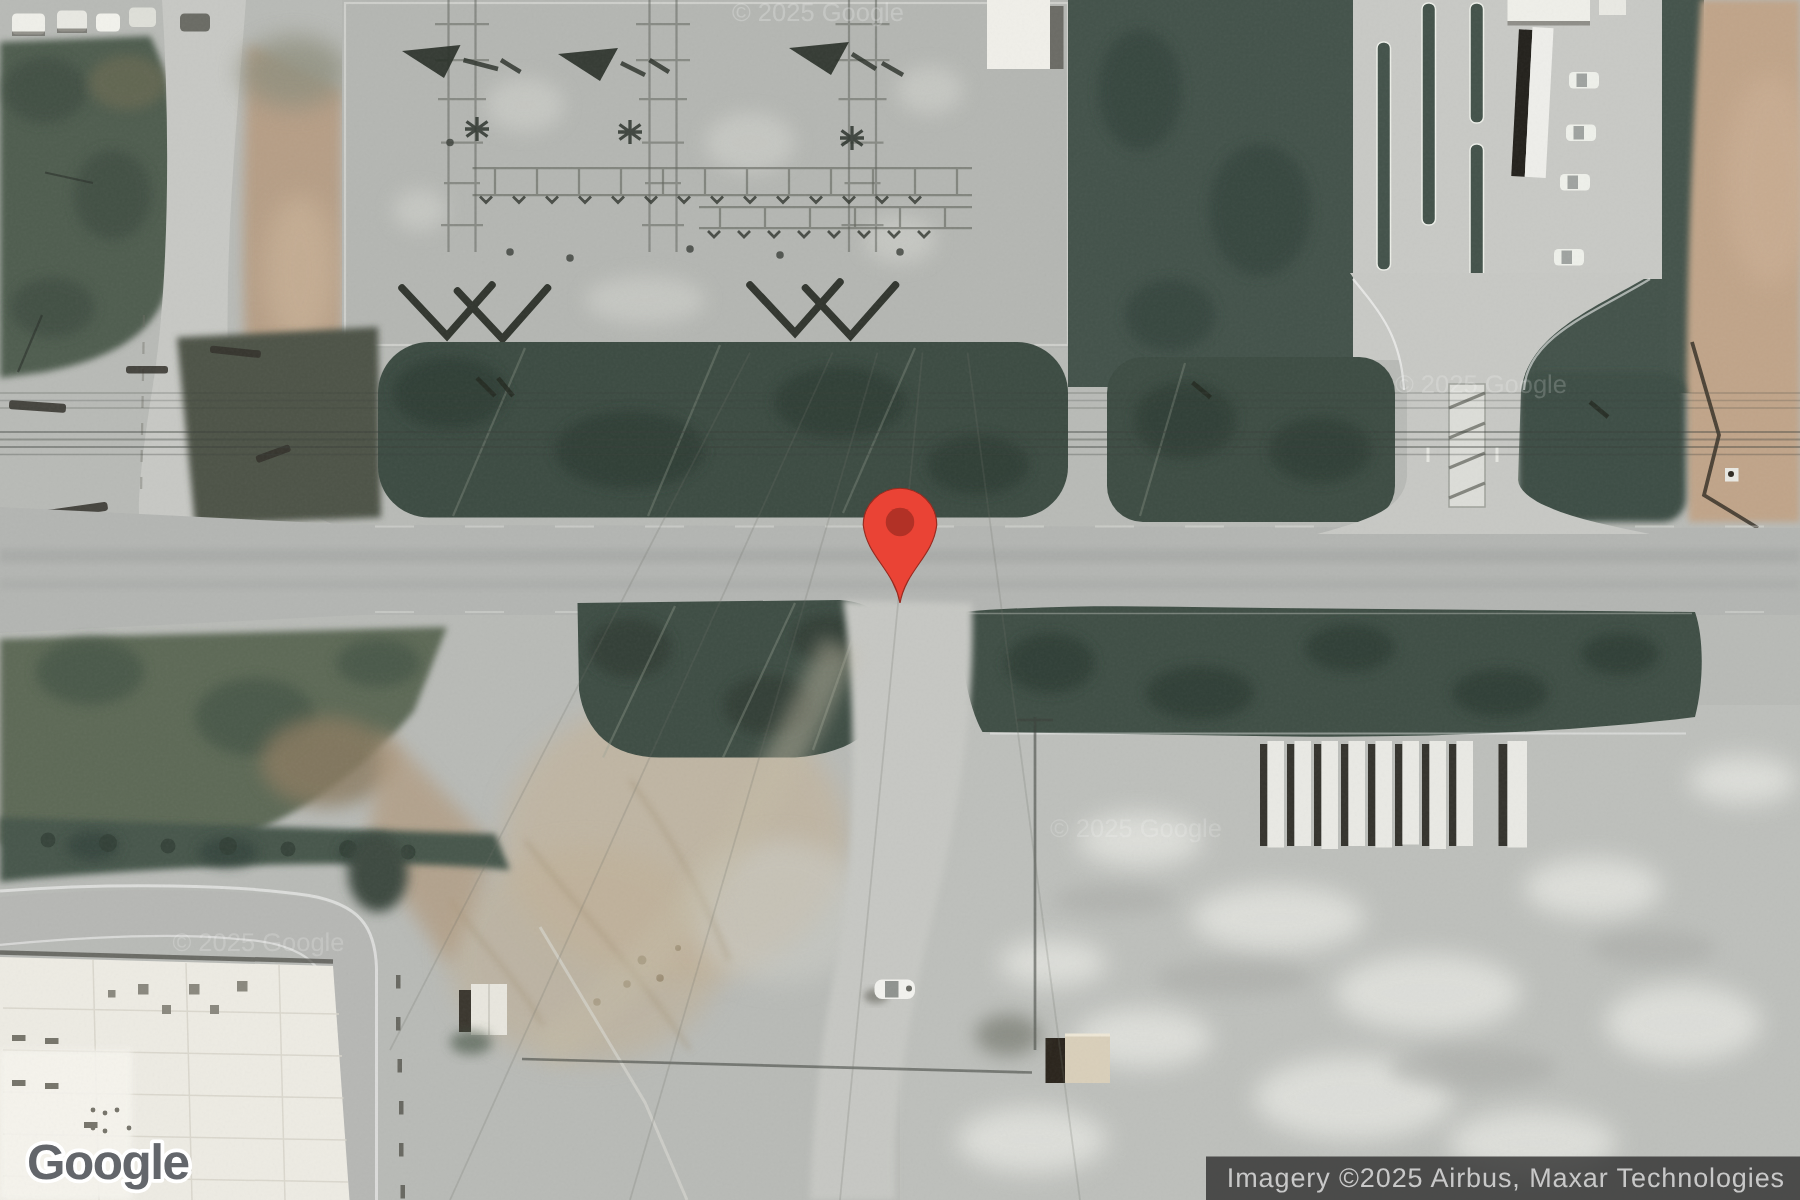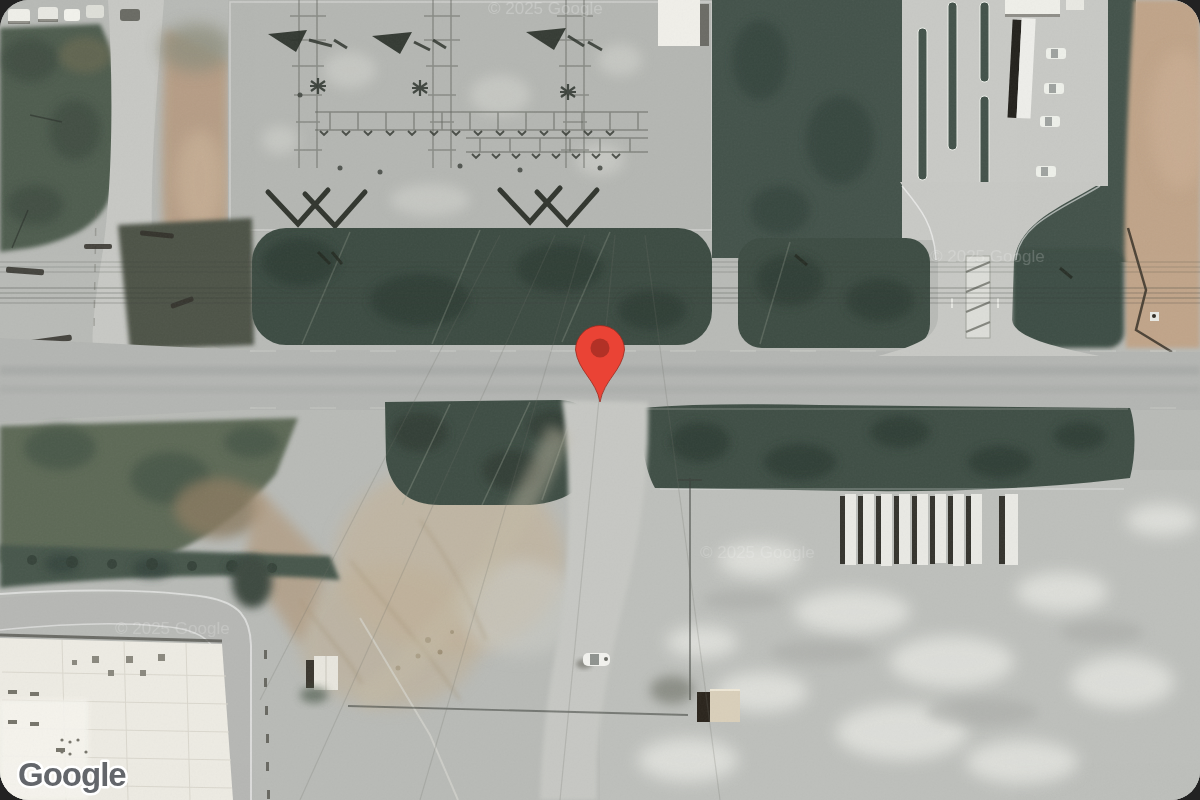--- a/index.html
+++ b/index.html
@@ -1,17 +1,17 @@
 <!DOCTYPE html>
 <html><head>
 <meta charset="utf-8">
 <style>
   html,body{margin:0;padding:0;background:#222;}
   .viewport{position:relative;width:1200px;height:800px;overflow:hidden;background:#b8bab6;
-            font-family:"Liberation Sans",sans-serif;border-radius:29px;}
+            font-family:"Liberation Sans",sans-serif;}
   .scene{position:absolute;left:0;top:0;}
   .overlay{position:absolute;}
   .attr-bar{position:absolute;right:0;bottom:0;height:29px;line-height:29px;
             background:rgba(42,42,42,0.78);color:#c8c8c8;font-size:18px;letter-spacing:.6px;
             padding:0 10px 0 14px;white-space:nowrap;}
   .logo{position:absolute;left:12px;top:752px;width:140px;height:46px;}
 </style>
 </head>
 <body>
 
@@ -458,14 +458,17 @@
 
 <svg class="overlay" style="left:569px;top:312px" width="62" height="92" viewBox="0 0 62 92">
   <path d="M31,90 C27,68 9,59 6.5,38 A24.5,24.5 0 1 1 55.5,38 C53,59 35,68 31,90 Z" stroke="#992b20" stroke-width="0.8" fill="#EA4335"></path>
   <circle cx="31" cy="36" r="9.5" fill="#B23126"></circle>
 </svg>
 
 <svg class="logo" viewBox="0 0 140 46">
   <text x="6" y="34" font-family="Liberation Sans, sans-serif" font-size="33" font-weight="bold" letter-spacing="-1" fill="#63666b" stroke="#ffffff" stroke-width="5" paint-order="stroke" stroke-linejoin="round">Google</text>
 </svg>
 
-
+<div class="attr-bar">
+  <span>Imagery ©2025 Airbus, Maxar Technologies</span>
 </div>
 
+</div>
+
 </body></html>

